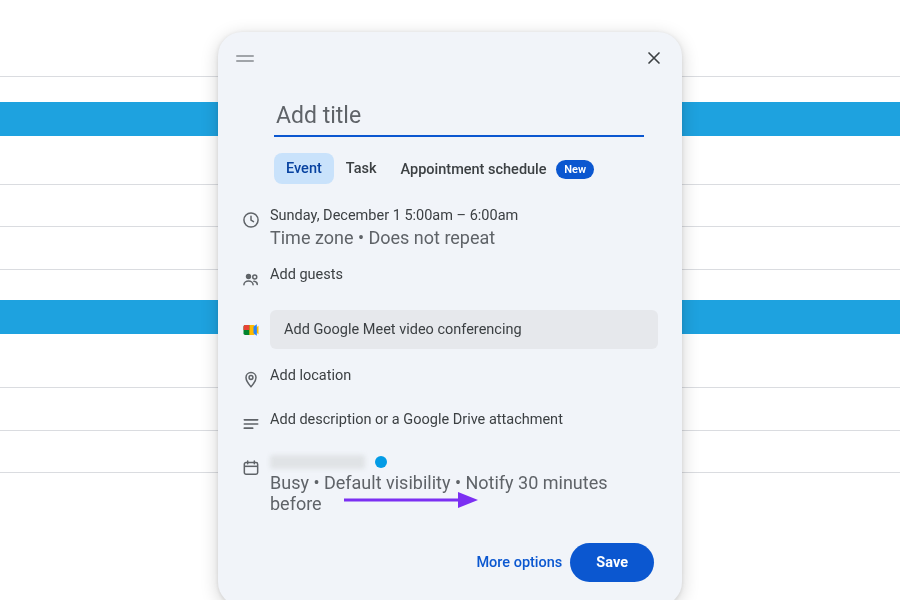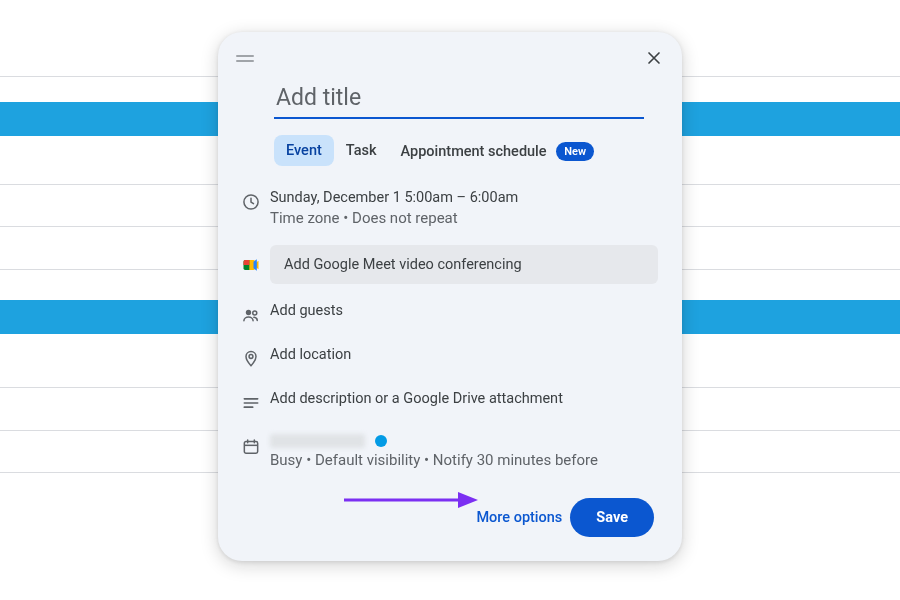--- a/index.html
+++ b/index.html
@@ -21,21 +21,21 @@
     box-shadow: 0 4px 18px rgba(17,17,17,0.18), 0 1px 4px rgba(17,17,17,0.10);
     padding-bottom: 16px;
   }
 
   .topbar { display: flex; align-items: center; justify-content: space-between; padding: 12px 14px 6px 18px; }
   .drag { width: 18px; height: 10px; position: relative; opacity: .55;}
   .drag::before, .drag::after { content:""; position:absolute; left:0; right:0; height:2px; background:#5f6368; border-radius:2px;}
   .drag::before { top:2px;} .drag::after { top:7px;}
   .close { width:28px; height:28px; display:flex; align-items:center; justify-content:center; border-radius:50%; cursor:pointer; color:#3c4043; font-size:20px; }
 
-  .title-row { padding: 0 38px 0 56px; margin-top: 2px; }
+  .title-row { padding: 0 38px 0 56px; margin-top: 20px; }
   .title-input {
     width: 100%;
     border: none; outline: none;
     background: transparent;
     font-size: 23px;
     color: #3c4043;
     padding: 4px 2px 6px 2px;
     border-bottom: 2px solid #0b57d0;
     font-family: inherit;
   }
@@ -44,21 +44,21 @@
   .tabs { display:flex; align-items:flex-start; padding: 16px 0 10px 56px; }
   .tab { font-size: 14.5px; font-weight: 500; color:#3c4043; padding: 7px 12px; border-radius: 8px; cursor:pointer; }
   .tab.active { background:#c9e2fb; color:#0842a0; }
   .badge { display:inline-block; background:#0b57d0; color:#fff; font-size:11px; font-weight:600; padding:3px 8px; border-radius: 10px; margin-left:6px; vertical-align:1px;}
 
   .rows { padding: 2px 20px 0 16px; }
   .row { display:flex; align-items:flex-start; gap: 6px; padding: 9px 4px; }
   .row .icon { width:26px; height:26px; flex:0 0 26px; display:flex; align-items:center; justify-content:center; color:#5f6368; }
   .row .content { flex:1; font-size:14.5px; color:#3c4043; }
   .row .content.link { cursor:pointer; }
-  .sub { font-size:15px; color:#5f6368; margin-top:3px; }
+  .sub { font-size:18px; color:#5f6368; margin-top:3px; }
 
   .meet-btn {
     flex:1; background:#e6e8ec; border-radius:6px; padding:11px 14px;
     font-size:14.5px; color:#3c4043; cursor:pointer;
   }
 
   .cal-name-row { display:flex; align-items:center; gap:10px; }
   .cal-name { width:95px; height:14px; background:#e0e3e6; border-radius:3px; filter: blur(2px); }
   .cal-dot { width:12px; height:12px; border-radius:50%; background:#039be5; }
 
@@ -120,42 +120,42 @@
             <circle cx="12" cy="12" r="8.5" fill="none" stroke="currentColor" stroke-width="1.8"></circle>
             <path d="M12 7.5V12l3 2" fill="none" stroke="currentColor" stroke-width="1.8" stroke-linecap="round"></path>
           </svg>
       </div>
       <div class="content link">
         <div>Sunday, December 1   5:00am  –  6:00am</div>
         <div class="sub">Time zone • Does not repeat</div>
       </div>
     </div>
 
-    <div class="row" style="align-items:center">
-      <div class="icon">
-        <svg class="ic" viewBox="0 0 24 24">
-            <rect x="3" y="6" width="12" height="12" rx="2" fill="#00832d"></rect>
-            <path d="M10 6h5a2 2 0 0 1 2 2v2l4-3v10l-4-3v2a2 2 0 0 1-2 2h-5z" fill="#ffba00"></path>
-            <path d="M15 8v8l4 3V5z" fill="#2684fc"></path>
-            <path d="M3 8a2 2 0 0 1 2-2h5v6H3z" fill="#e94235"></path>
-          </svg>
-      </div>
-      <div class="meet-btn">Add Google Meet video conferencing</div>
-    </div>
-
     <div class="row">
       <div class="icon">
         <svg class="ic" viewBox="0 0 24 24" fill="currentColor">
             <circle cx="9" cy="9" r="3.2"></circle>
             <path d="M3.5 19c0-2.8 2.6-4.5 5.5-4.5s5.5 1.7 5.5 4.5" fill="none" stroke="currentColor" stroke-width="1.8" stroke-linecap="round"></path>
             <circle cx="16.5" cy="9.5" r="2.4" fill="none" stroke="currentColor" stroke-width="1.8"></circle>
             <path d="M15.5 14.8c2.3.3 4 1.7 4 3.7" fill="none" stroke="currentColor" stroke-width="1.8" stroke-linecap="round"></path>
           </svg>
       </div>
       <div class="content link">Add guests</div>
+    </div>
+
+    <div class="row" style="align-items:center">
+      <div class="icon">
+        <svg class="ic" viewBox="0 0 24 24">
+            <rect x="3" y="6" width="12" height="12" rx="2" fill="#00832d"></rect>
+            <path d="M10 6h5a2 2 0 0 1 2 2v2l4-3v10l-4-3v2a2 2 0 0 1-2 2h-5z" fill="#ffba00"></path>
+            <path d="M15 8v8l4 3V5z" fill="#2684fc"></path>
+            <path d="M3 8a2 2 0 0 1 2-2h5v6H3z" fill="#e94235"></path>
+          </svg>
+      </div>
+      <div class="meet-btn">Add Google Meet video conferencing</div>
     </div>
 
     <div class="row">
       <div class="icon">
         <svg class="ic" viewBox="0 0 24 24">
             <path d="M12 3c-3.3 0-6 2.6-6 6 0 4.5 6 11 6 11s6-6.5 6-11c0-3.4-2.7-6-6-6z" fill="none" stroke="currentColor" stroke-width="1.8"></path>
             <circle cx="12" cy="9" r="2.3" fill="none" stroke="currentColor" stroke-width="1.8"></circle>
           </svg>
       </div>
       <div class="content link">Add location</div>

